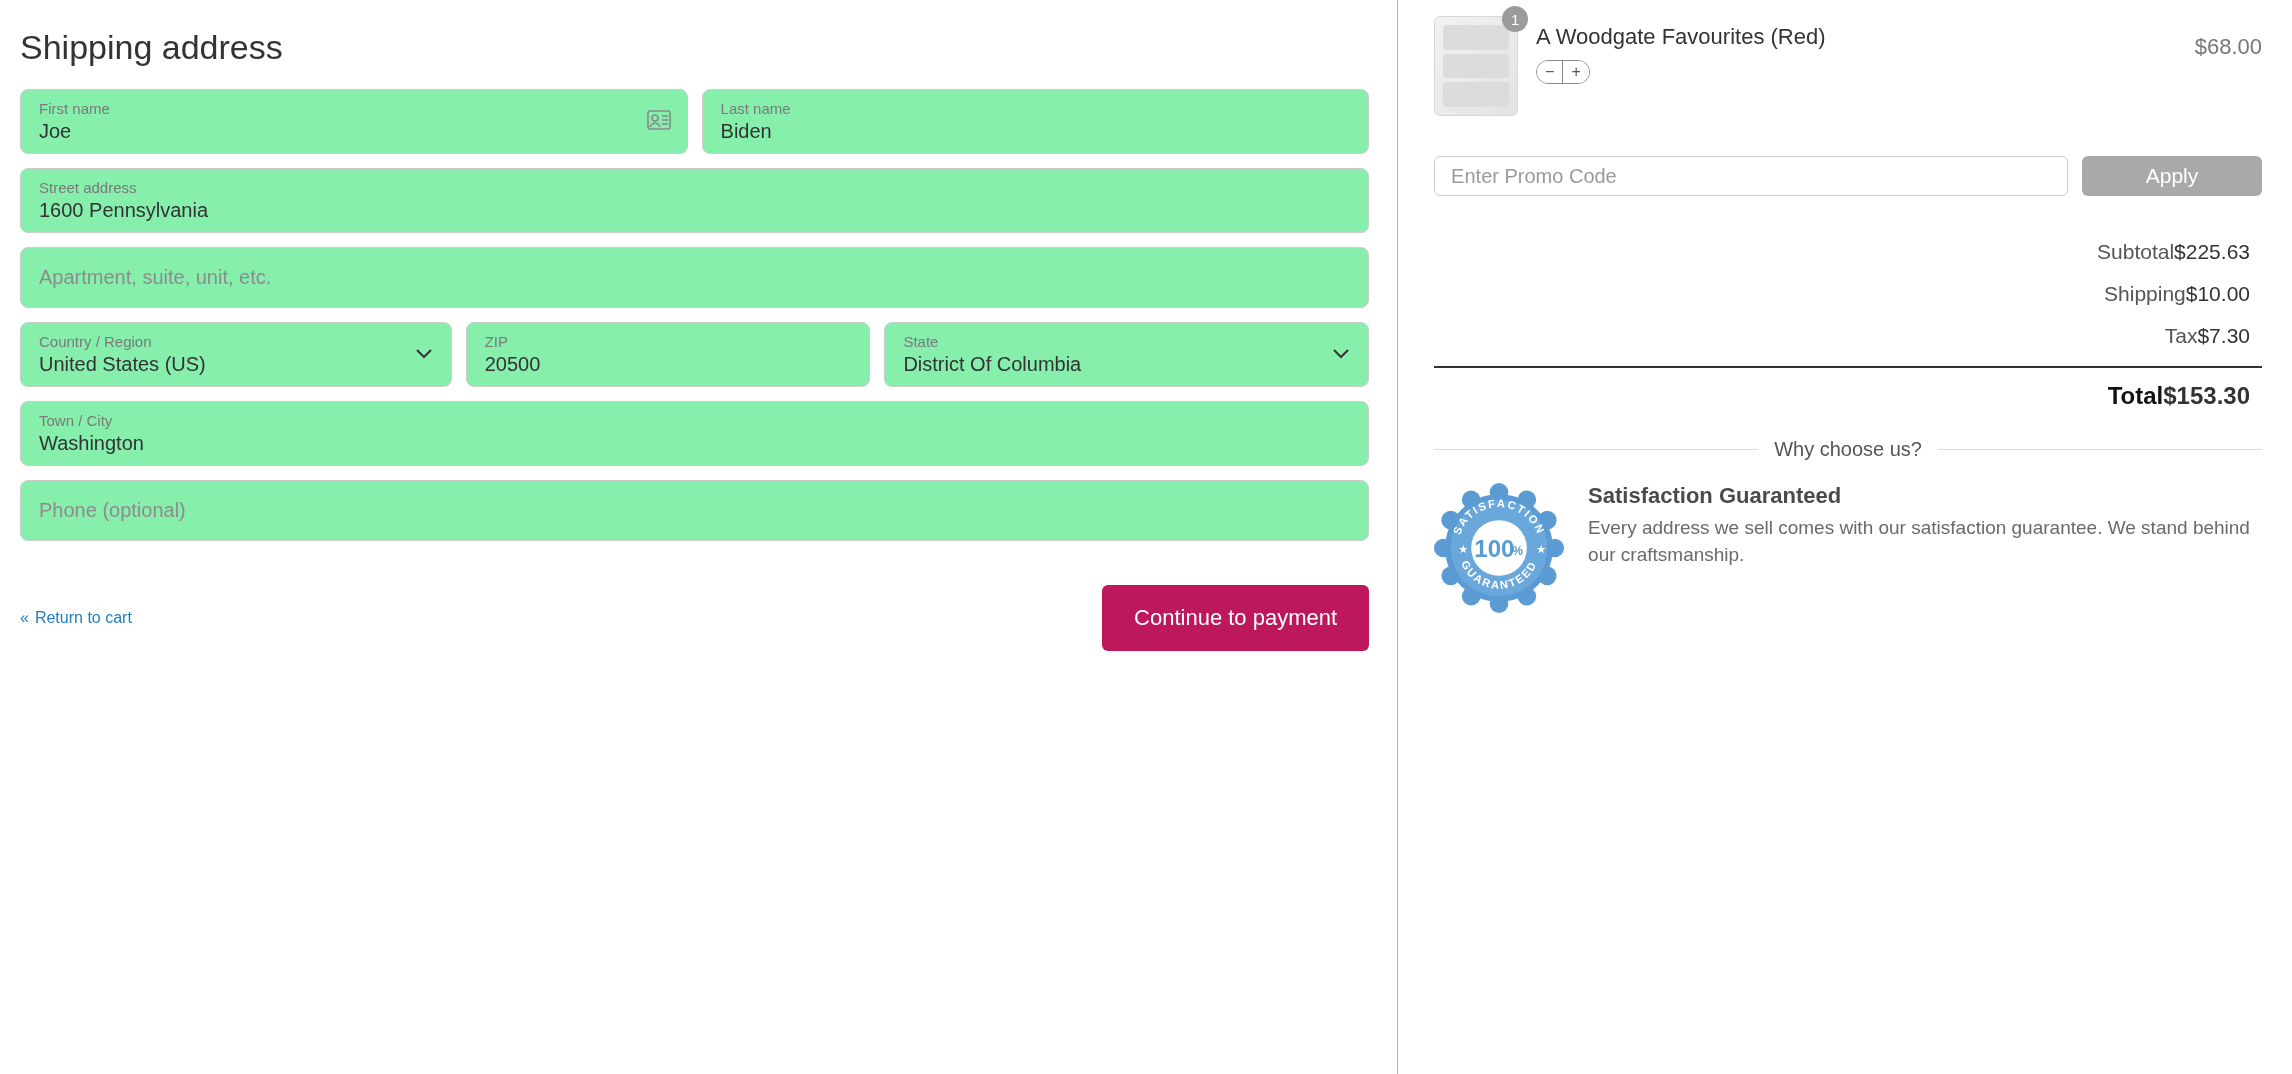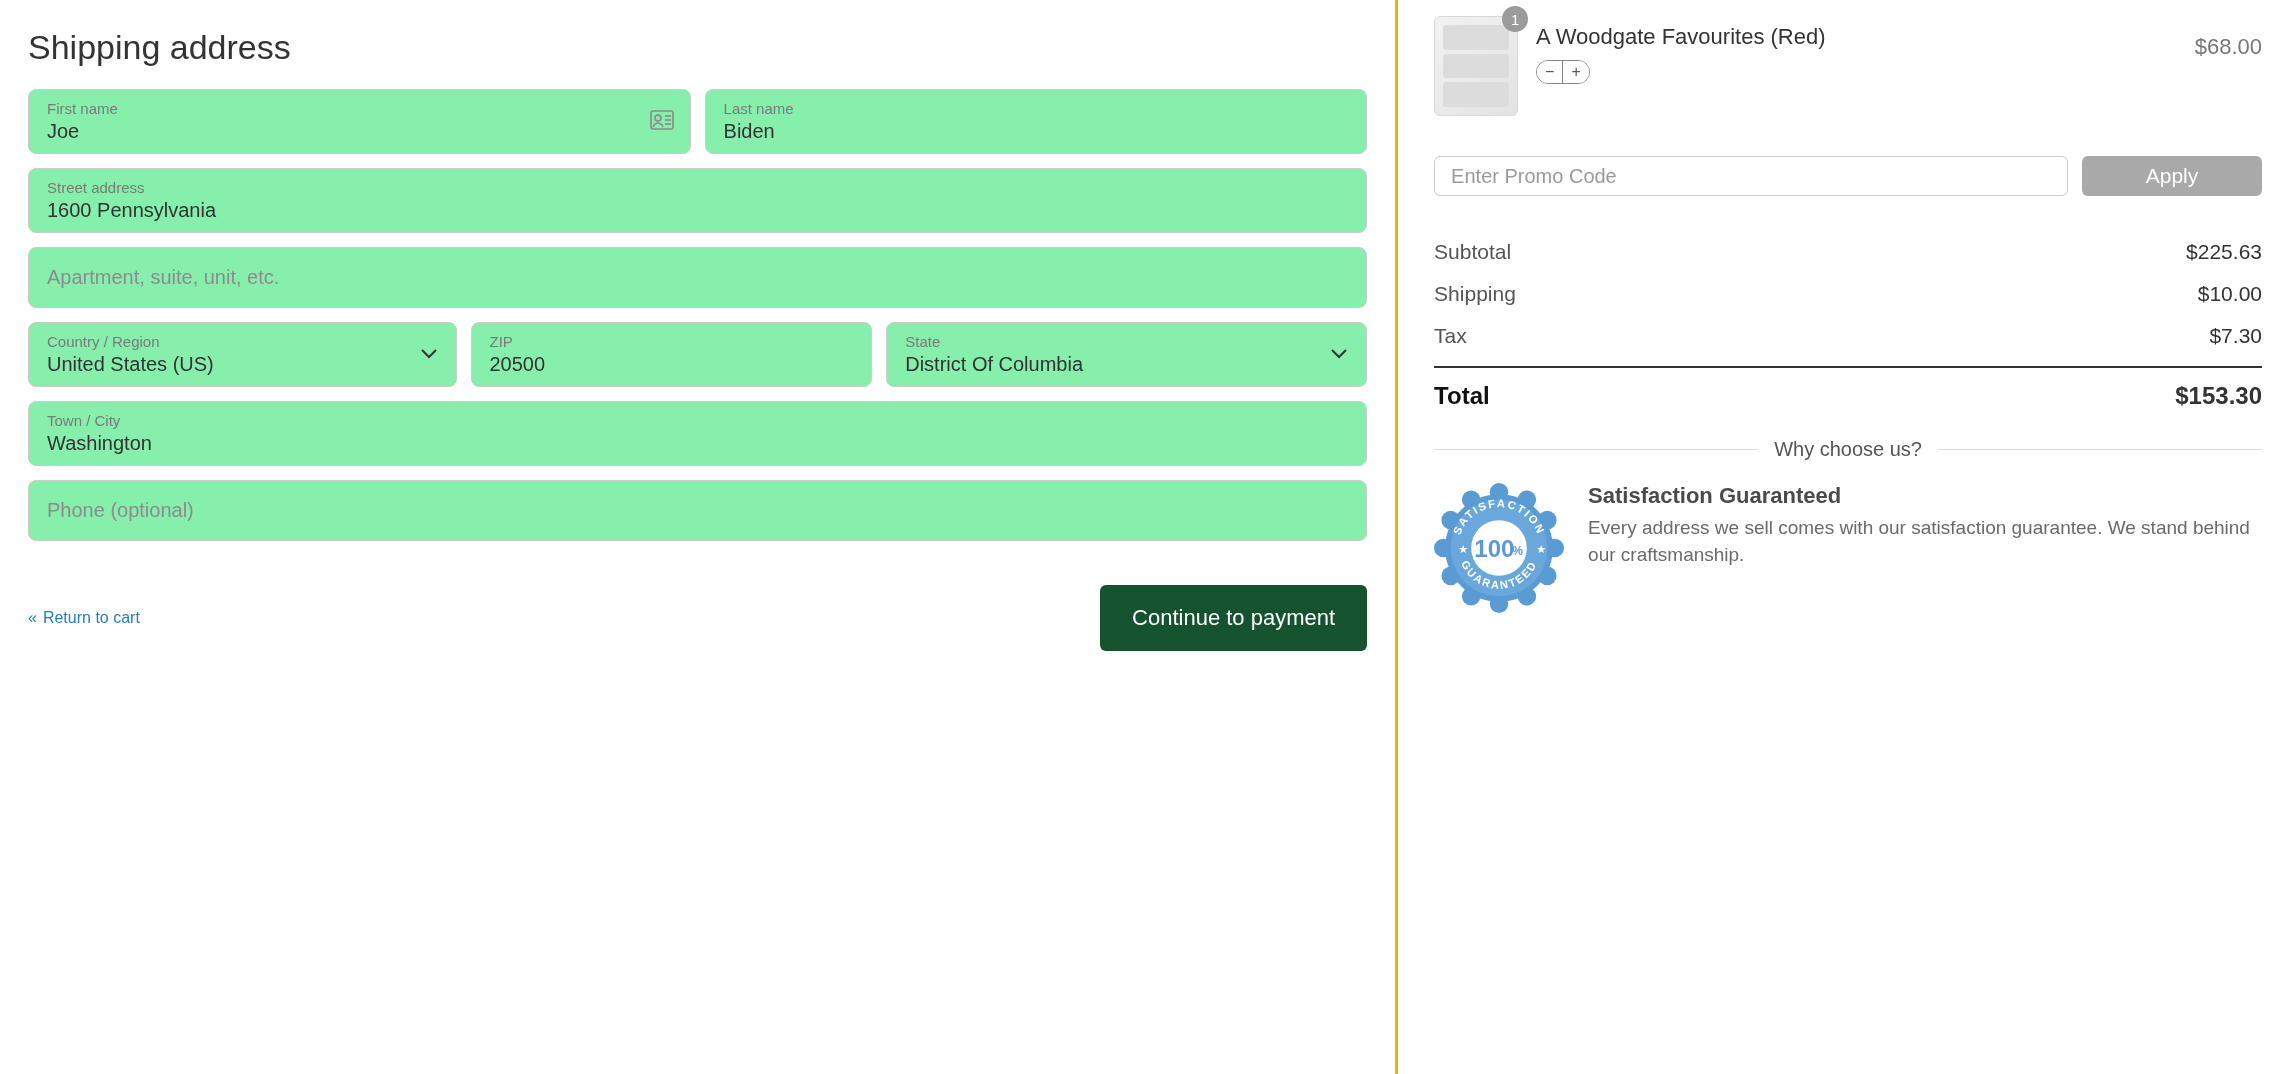--- a/index.html
+++ b/index.html
@@ -11,22 +11,22 @@
     font-size:16px;
   }
   .page {
     display:flex;
     width:100%;
     min-height:100vh;
   }
   
   .left {
     flex:0 0 61%;
-    padding:18px 28px 30px 28px;
-    border-right:3px solid #eab308;
+    padding:18px 28px 30px 20px;
+    border-right:1px solid #eab308;
   }
   h1.title {
     font-size:34px;
     font-weight:500;
     margin:10px 0 22px 0;
     color:#333;
   }
   .row { display:flex; gap:14px; margin-bottom:14px; }
   .field {
     position:relative;
@@ -76,21 +76,21 @@
     margin-top:44px;
   }
   .return-link {
     color:#1f7ec2;
     font-size:16px;
     text-decoration:none;
     cursor:pointer;
   }
   .laquo { margin-right:6px; }
   .btn-primary {
-    background:#14532d;
+    background:#be185d;
     color:#fff;
     border:none;
     border-radius:6px;
     font-size:22px;
     padding:20px 32px;
     cursor:pointer;
   }
 
   
   .right {
@@ -165,25 +165,24 @@
     color:#fff;
     border:none;
     border-radius:6px;
     font-size:21px;
     width:180px;
     cursor:pointer;
   }
 
   .summary-line {
     display:flex;
-    justify-content:space-between;
+    justify-content:flex-end;
     font-size:21px;
     color:#555;
-    margin:18px 0;
-    gap:25px;
+    margin:18px 12px;
   }
   .summary-line .val { color:#333; }
   .summary-divider-strong { border-top:2px solid #333; margin-top:8px; }
   .summary-line.total { font-weight:700; color:#111; font-size:24px; margin-top:14px; }
   .summary-line.total .val { font-weight:700; }
 
   .why-wrap { margin-top:28px; }
   .why-head {
     display:flex;
     align-items:center;

